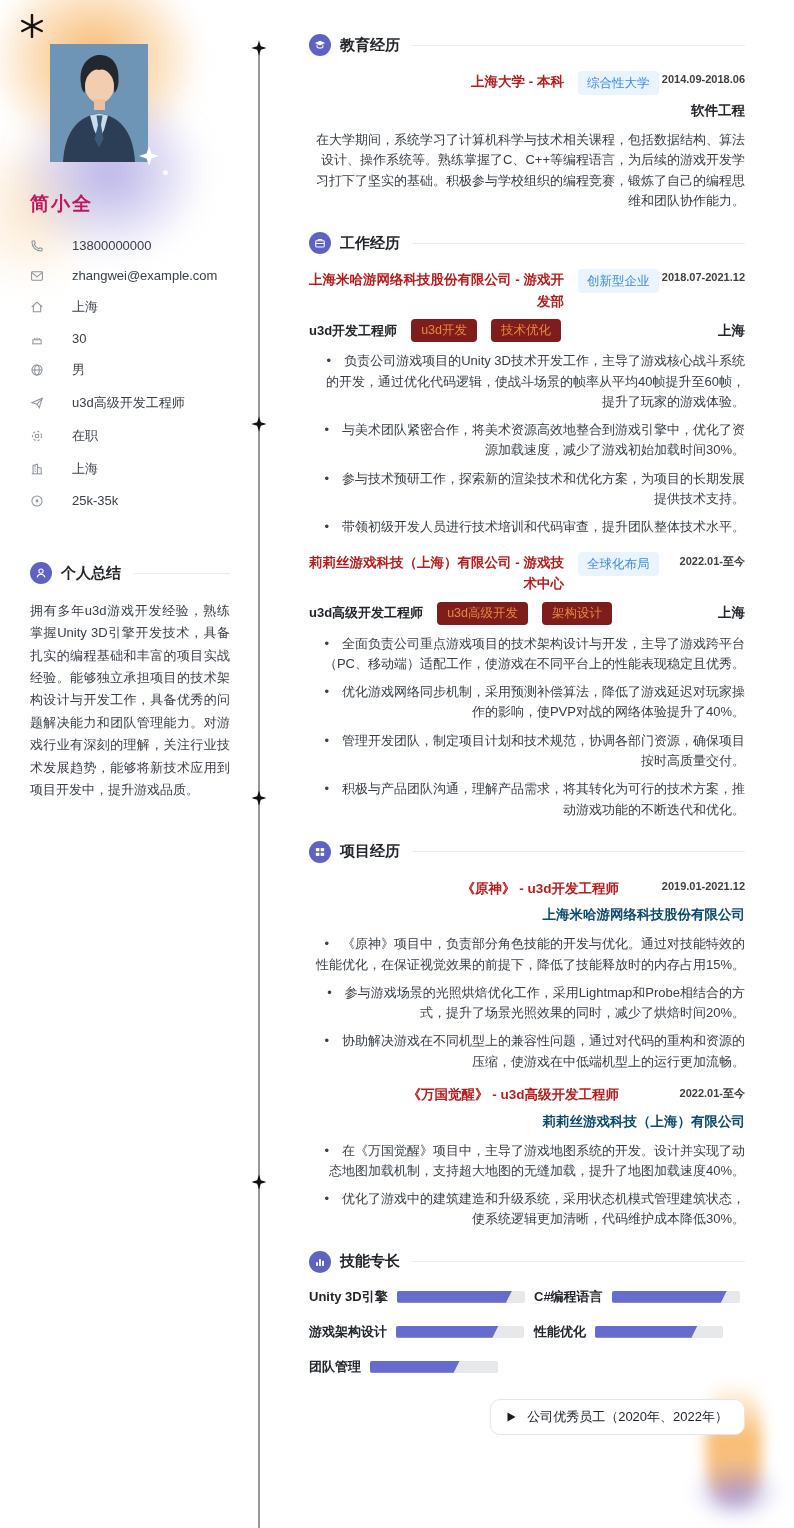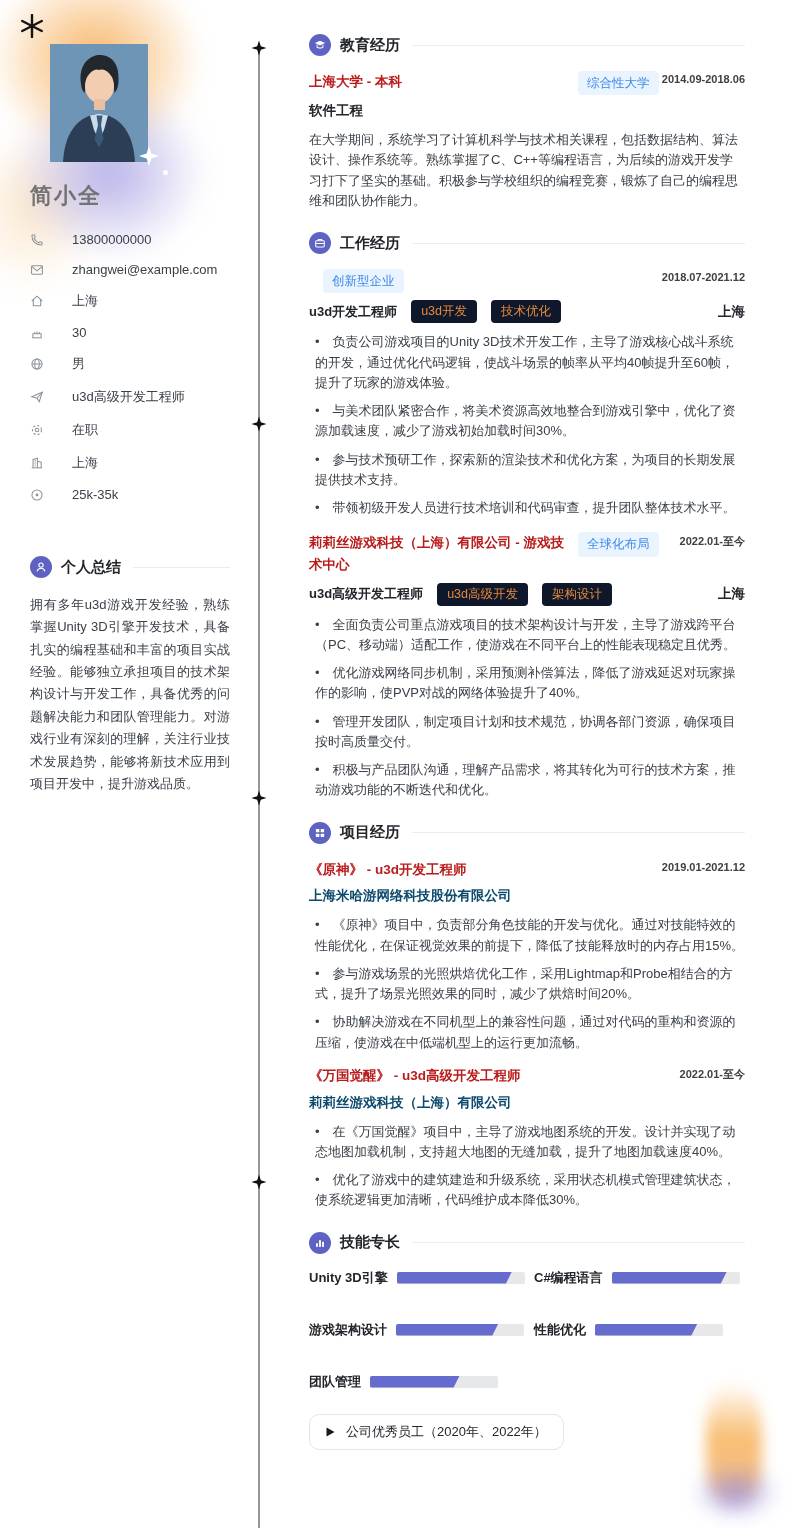--- a/index.html
+++ b/index.html
@@ -29,52 +29,52 @@
   .page{position:relative;display:flex;z-index:1;height:100%;}
   .vline{position:absolute;left:258px;top:46px;bottom:0;width:1.5px;background:#95959A;z-index:1;}
   .sparkle{position:absolute;left:259px;transform:translate(-50%,-50%);z-index:2;line-height:0;}
   .asterisk{position:absolute;left:20px;top:14px;z-index:3;line-height:0;}
   .photo-sparkle{position:absolute;left:139px;top:146px;z-index:4;line-height:0;}
   .photo-sparkle-dot{position:absolute;left:163px;top:170px;width:5px;height:5px;border-radius:50%;background:#fff;z-index:4;}
   
   .sidebar{flex:0 0 258px;width:258px;box-sizing:border-box;padding:0 28px 0 30px;position:relative;z-index:2;}
   .avatar{margin:44px 0 0 20px;width:98px;height:118px;position:relative;}
   .avatar svg{display:block;}
-  .name{margin-top:19px;font-size:22px;font-weight:700;color:#737373;letter-spacing:2px;}
+  .name{margin-top:29px;font-size:19px;font-weight:700;color:#be185d;letter-spacing:2px;}
   .contact{margin-top:21px;}
   .contact-row{display:flex;align-items:center;gap:28px;margin-bottom:15px;font-size:13px;color:#3A4048;}
   .cicon{flex:0 0 14px;width:14px;height:14px;line-height:0;}
   .summary{margin-top:54px;}
   .summary-text{margin-top:16px;font-size:13px;line-height:1.72;text-align:justify;color:#3A4048;}
   
   .main{flex:1;box-sizing:border-box;padding:34px 49px 20px 51px;position:relative;z-index:2;}
-  .section{margin-bottom:21px;}
+  .section{margin-bottom:21px;text-align:right;}
   .sec-head{display:flex;align-items:center;margin-bottom:15px;}
   .sec-icon{width:22px;height:22px;border-radius:50%;background:#5D62C3;display:flex;align-items:center;justify-content:center;flex:0 0 22px;line-height:0;}
   .sec-title{font-size:15px;font-weight:700;color:#22262B;margin-left:9px;white-space:nowrap;}
   .sec-line{flex:1;height:1px;background:#ECECEE;margin-left:12px;}
   .entry-head{display:flex;align-items:flex-start;margin-bottom:7px;}
   .entry-title{width:255px;font-weight:700;font-size:13.5px;line-height:1.6;color:#b91c1c;}
   .entry-title.wide{width:310px;}
   .tag-blue{margin-left:14px;background:#EAF4FF;color:#3D8AEA;font-size:12.5px;line-height:1.45;padding:3px 9px;border-radius:4px;}
   .tag-blue.narrow{max-width:66px;}
   .entry-date{margin-left:auto;font-weight:700;font-size:11px;white-space:nowrap;color:#404040;padding-top:2px;}
   .entry-sub{display:flex;align-items:center;margin-bottom:9px;}
   .position{font-weight:700;font-size:13px;color:#22262B;white-space:nowrap;}
-  .tag-orange{margin-left:14px;background:#0f172a;color:#E78A3C;font-size:12.5px;padding:3px 10px;border-radius:4px;white-space:nowrap;}
+  .tag-orange{margin-left:14px;background:#7f1d1d;color:#E78A3C;font-size:12.5px;padding:3px 10px;border-radius:4px;white-space:nowrap;}
   .location{margin-left:auto;font-weight:600;font-size:13.5px;color:#22262B;}
   .bullet{font-size:13px;line-height:1.56;color:#3A4048;margin:0 0 8px 0;padding-left:6px;}
   .bullet::before{content:"•";margin-right:13px;color:#3A4048;}
   .para{font-size:13px;line-height:1.56;color:#3A4048;margin:0;}
   .major{font-weight:700;font-size:13.5px;color:#22262B;margin:2px 0 10px 0;}
   .company-line{font-weight:700;font-size:13.5px;color:#0c4a6e;margin:2px 0 10px 0;}
   .job{margin-bottom:14px;}
   .project{margin-bottom:12px;}
   
-  .skills{display:grid;grid-template-columns:225px 1fr;row-gap:34px;margin-top:4px;}
+  .skills{display:grid;grid-template-columns:225px 1fr;row-gap:17px;margin-top:4px;}
   .skill{display:flex;align-items:center;}
   .skill-name{font-weight:700;font-size:13px;color:#22262B;margin-right:9px;white-space:nowrap;}
   .bar{width:128px;height:12px;background:#E7E8EA;border-radius:2px;}
   .bar-fill{display:block;height:100%;background:#666BCE;border-radius:2px 0 0 2px;
     clip-path:polygon(0 0,100% 0,calc(100% - 6px) 100%,0 100%);}
   
   .honor-pill{display:inline-flex;align-items:center;gap:11px;border:1px solid #E4E5E9;border-radius:10px;
     padding:8px 16px;font-size:13px;color:#22262B;background:#fff;margin-top:2px;}
   .honor-pill .tri{line-height:0;}
 </style>
@@ -249,20 +249,21 @@
               <path d="M5 4.4 V2.8 H9 V4.4"></path>
               <path d="M2 7.6 H12"></path>
             </svg>
         </span>
         <span class="sec-title">工作经历</span>
         <span class="sec-line"></span>
       </div>
 
       <div class="job">
         <div class="entry-head">
+          <div class="entry-title">上海米哈游网络科技股份有限公司 - 游戏开发部</div>
           <span class="tag-blue narrow">创新型企业</span>
           <div class="entry-date">2018.07-2021.12</div>
         </div>
         <div class="entry-sub">
           <span class="position">u3d开发工程师</span>
           <span class="tag-orange">u3d开发</span>
           <span class="tag-orange">技术优化</span>
           <span class="location">上海</span>
         </div>
         <p class="bullet">负责公司游戏项目的Unity 3D技术开发工作，主导了游戏核心战斗系统的开发，通过优化代码逻辑，使战斗场景的帧率从平均40帧提升至60帧，提升了玩家的游戏体验。</p>

